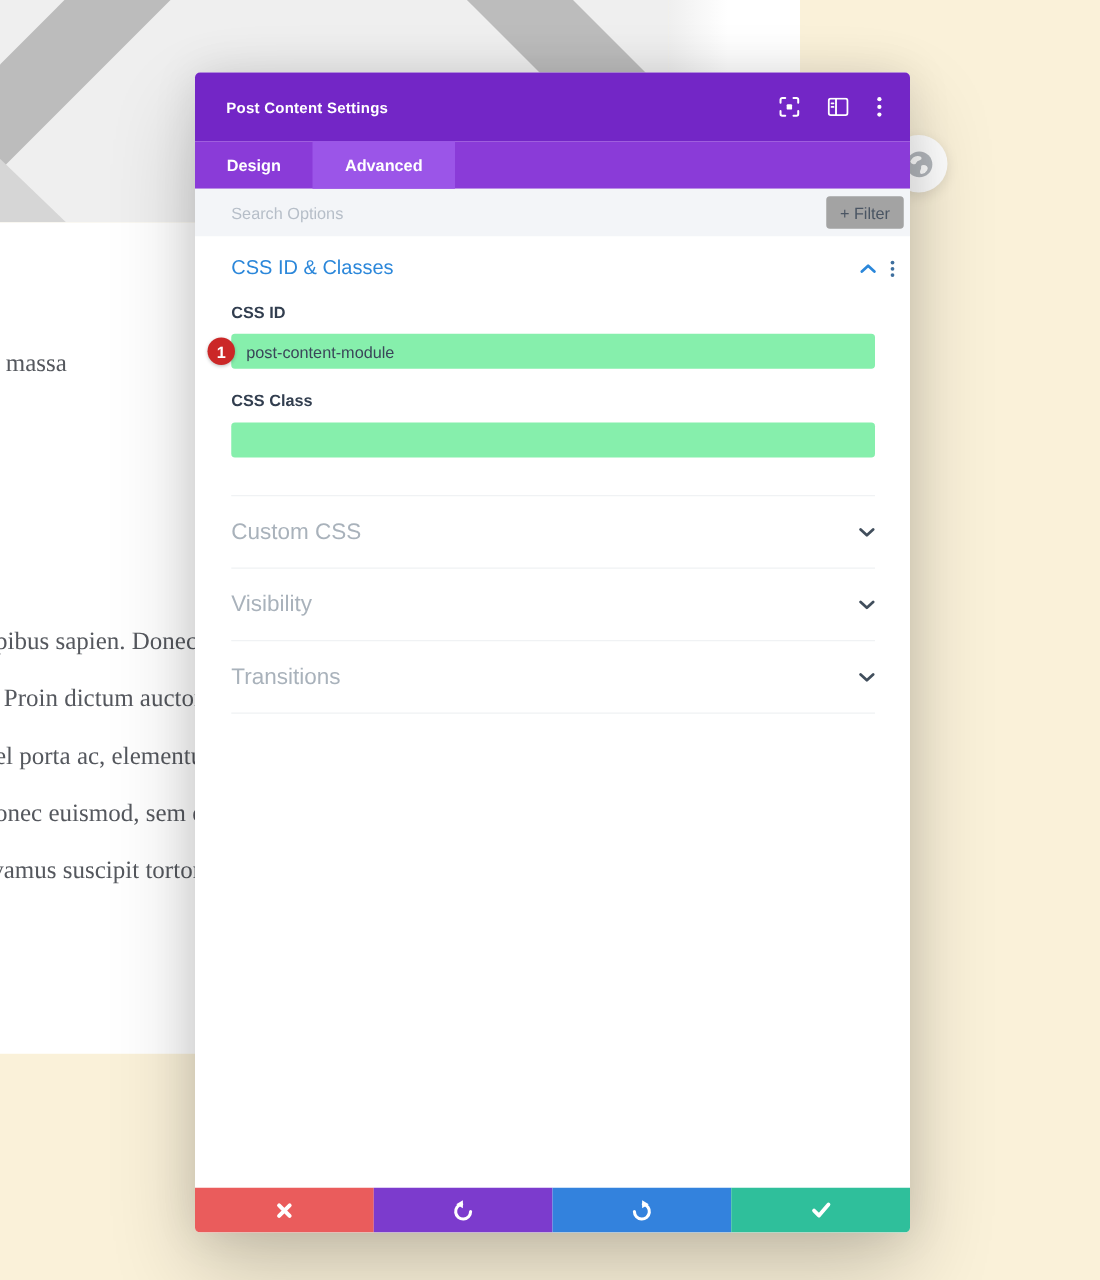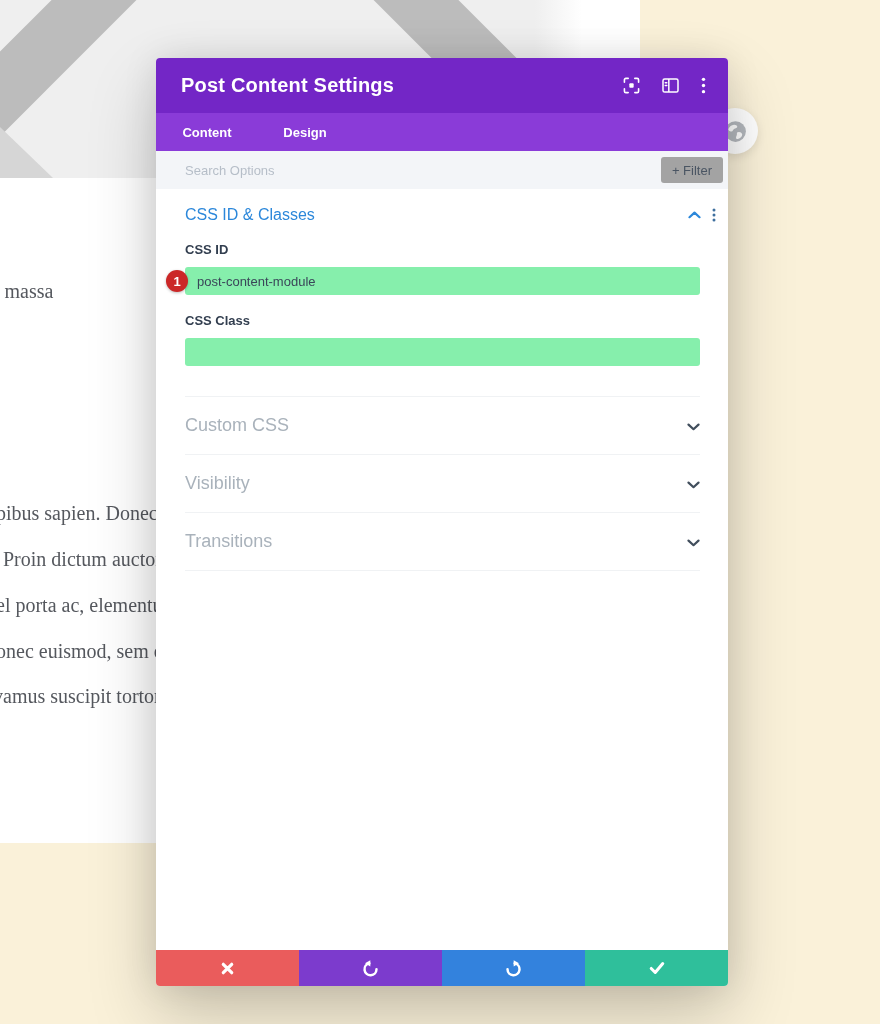--- a/index.html
+++ b/index.html
@@ -29,21 +29,21 @@
   .globe-btn { position:absolute; left:712px; top:108px; width:46px; height:46px; border:none;
                border-radius:50%; background:#ffffff; box-shadow:0 3px 10px rgba(0,0,0,.10);
                display:flex; align-items:center; justify-content:center; z-index:1; cursor:pointer; }
 
   
   .modal { position:absolute; left:156px; top:58px; width:572px; height:928px; z-index:2;
            background:#ffffff; border-radius:4px;
            box-shadow:0 30px 70px rgba(0,0,0,.20), 0 0 35px rgba(0,0,0,.10); }
   .m-header { height:55px; background:#7326c6; border-radius:4px 4px 0 0;
               display:flex; align-items:center; justify-content:space-between; padding:0 22px 0 25px; }
-  .m-title { color:#ffffff; font-size:20px; font-weight:700; letter-spacing:.2px; }
+  .m-title { color:#ffffff; font-size:12px; font-weight:700; letter-spacing:.2px; }
   .h-icons { display:flex; align-items:center; gap:22px; }
   .h-icons span { display:flex; cursor:pointer; }
 
   .m-tabs { height:38px; background:#8a3bd8; display:flex; }
   .m-tab { height:38px; display:flex; align-items:center; justify-content:center;
            color:#ffffff; font-size:13px; font-weight:700; cursor:pointer; }
   .m-tab.t0 { width:102px; }
   .m-tab.t1 { width:94px; }
   .m-tab.t2 { width:114px; }
   .m-tab.active { background:#9b55e8; }
@@ -140,22 +140,22 @@
           <svg width="5" height="17" viewBox="0 0 5 18" fill="#ffffff">
             <circle cx="2.5" cy="2.5" r="1.8"></circle>
               <circle cx="2.5" cy="9" r="1.8"></circle>
               <circle cx="2.5" cy="15.5" r="1.8"></circle>
           </svg>
         </span>
       </div>
     </div>
 
     <div class="m-tabs">
-      <div class="m-tab t0">Content</div>
       <div class="m-tab t1">Design</div>
+      <div class="m-tab t2 active">Advanced</div>
     </div>
 
     <div class="m-search">
       <input type="text" placeholder="Search Options" style="">
       <button class="filter-btn">+ Filter</button>
     </div>
 
     <div class="m-body">
       <div class="sec-open">
         <div class="sec-head">

